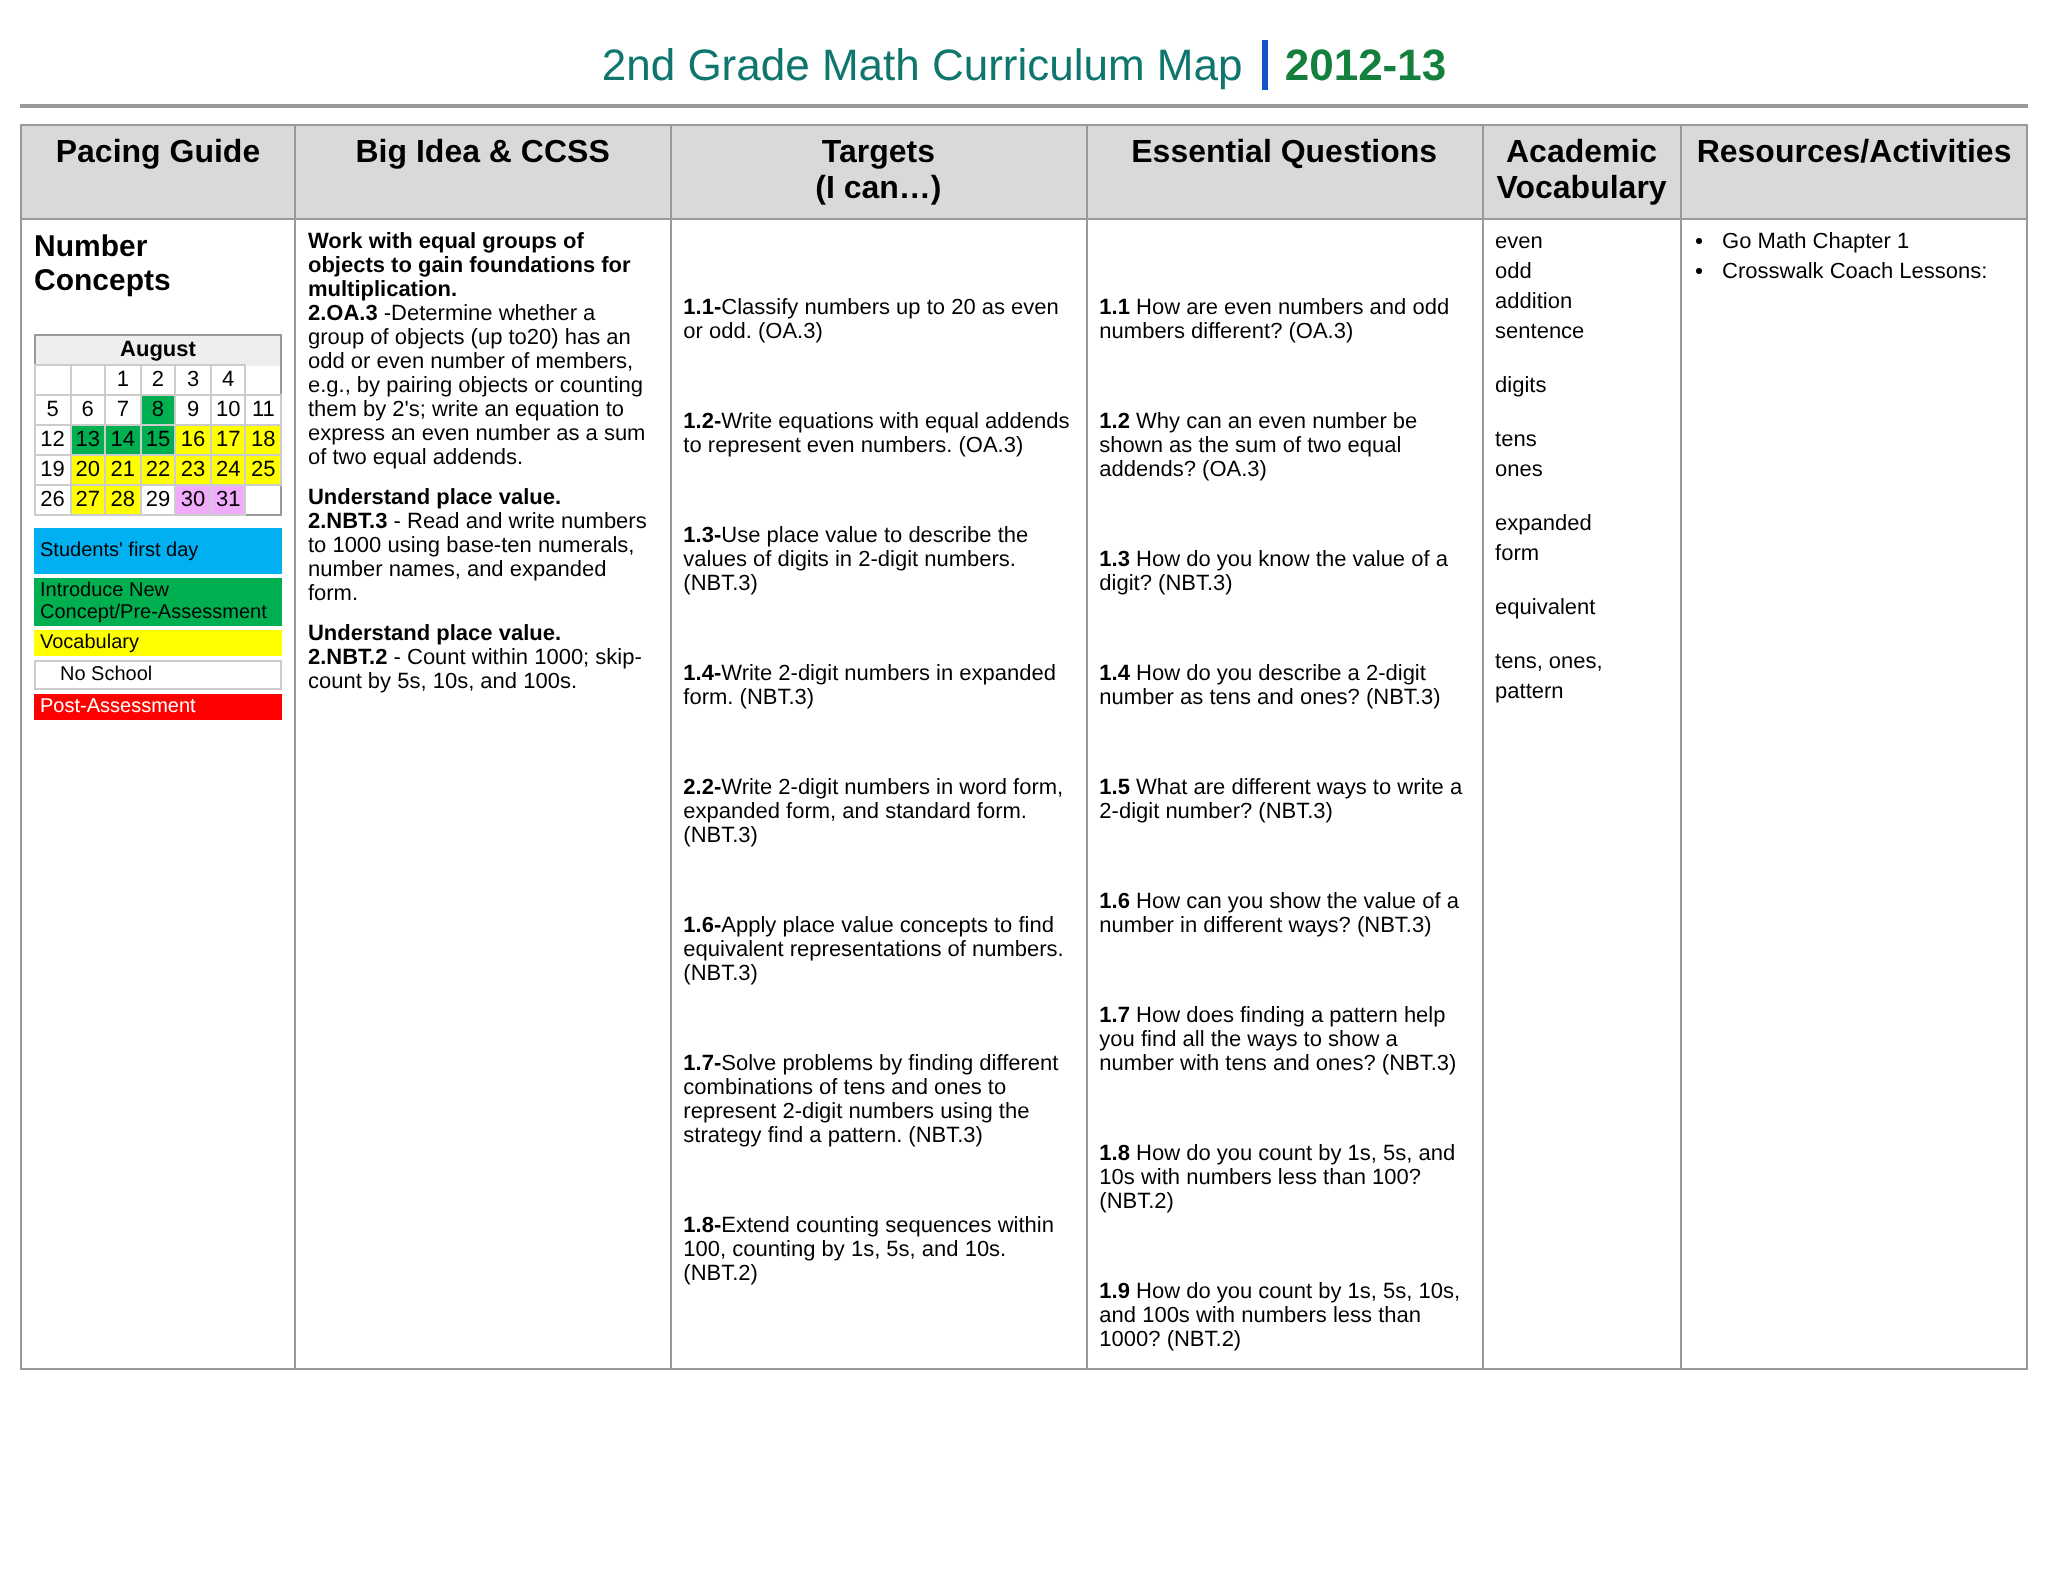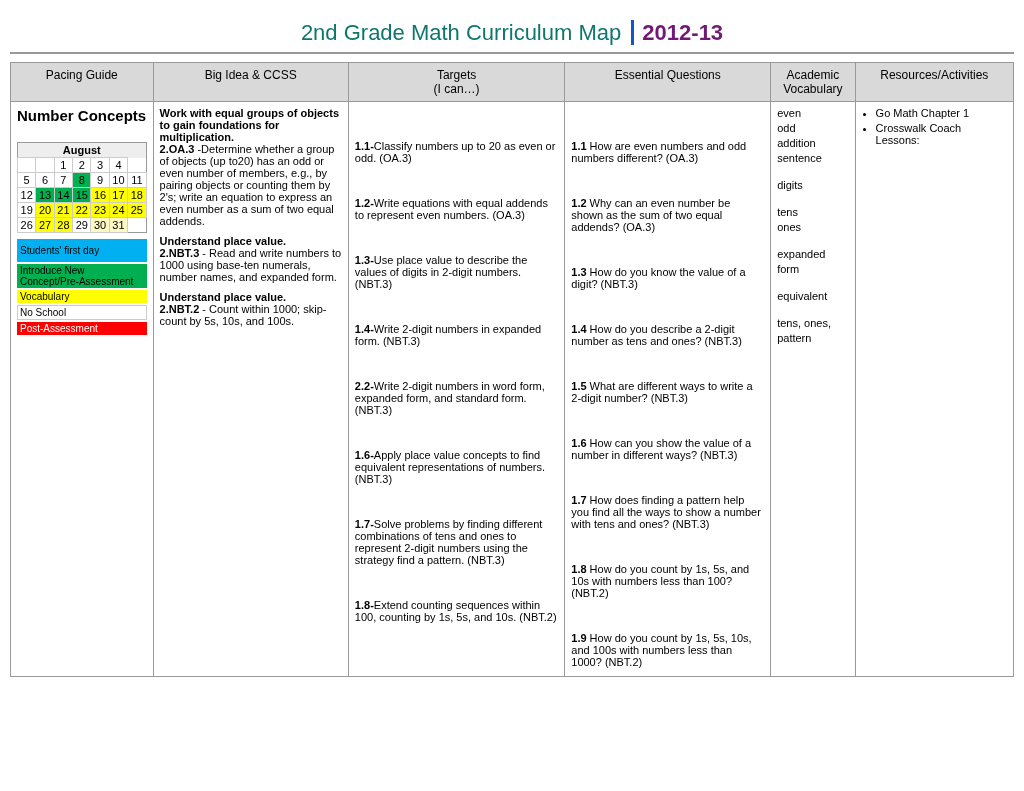--- a/index.html
+++ b/index.html
@@ -14,41 +14,41 @@
       text-align: center;
       font-size: 22px;
       font-weight: normal;
       color: #333;
       padding: 10px 0 6px;
       border-bottom: 2px solid #999;
       margin-bottom: 8px;
     }
     .page-title span {
       font-weight: bold;
-      color: #701a75;
+      color: #15803d;
       border-left: 3px solid #1155CC;
       padding-left: 8px;
       margin-left: 4px;
     }
     .main-table {
       width: 100%;
       border-collapse: collapse;
       border: 1px solid #999;
     }
     .main-table th, .main-table td {
       border: 1px solid #999;
       padding: 5px 6px;
       vertical-align: top;
     }
     .main-table thead tr {
       background: #d9d9d9;
     }
     .main-table thead th {
-      font-weight: normal;
-      font-size: 12px;
+      font-weight: bold;
+      font-size: 16px;
       text-align: center;
     }
     .col-pacing { width: 135px; }
     .col-bigidea { width: 185px; }
     .col-targets { width: 205px; }
     .col-questions { width: 195px; }
     .col-vocab { width: 80px; }
     .col-resources { width: 150px; }
 
     .section-title {
@@ -72,21 +72,21 @@
       width: 14.28%;
     }
     .calendar .month-header {
       text-align: center;
       font-weight: bold;
       background: #eee;
       border: none;
     }
     .bg-green { background-color: #00b050; color: #000; }
     .bg-yellow { background-color: #ffff00; color: #000; }
-    .bg-red { background-color: #fef9c3; color: #000; margin-top: 12px; }
+    .bg-red { background-color: #f0abfc; color: #000; margin-top: 12px; }
 
     .legend { margin-top: 5px; font-size: 10px; }
     .legend-item { display: flex; align-items: center; margin: 2px 0; }
     .legend-box {
       display: inline-block;
       width: 100%;
       padding: 1px 3px;
       font-size: 10px;
       font-weight: normal;
     }
@@ -185,21 +185,21 @@
           <div class="legend-item">
             <span class="legend-box" style="background:#00b0f0; display:inline-block; padding:6px 3px;">Students' first day</span>
           </div>
           <div class="legend-item">
             <span class="legend-box" style="background:#00b050; display:inline-block; padding:1px 3px;">Introduce New Concept/Pre-Assessment</span>
           </div>
           <div class="legend-item">
             <span class="legend-box" style="background:#ffff00; display:inline-block; padding:1px 3px;">Vocabulary</span>
           </div>
           <div class="legend-item">
-            <span class="legend-box" style="background:#fff; border:1px solid #ccc; display:inline-block; padding:1px 2px;">No School</span>
+            <span class="legend-box" style="background:#fff; border:1px solid #ccc; display:inline-block; padding:1px 12px;">No School</span>
           </div>
           <div class="legend-item">
             <span class="legend-box" style="background:#ff0000; color:#fff; display:inline-block; padding:1px 3px;">Post-Assessment</span>
           </div>
         </div>
       </td>
 
       <td class="col-bigidea">
         <div class="big-idea-section">
           <span class="big-idea-bold">Work with equal groups of objects to gain foundations for multiplication.</span><br>

